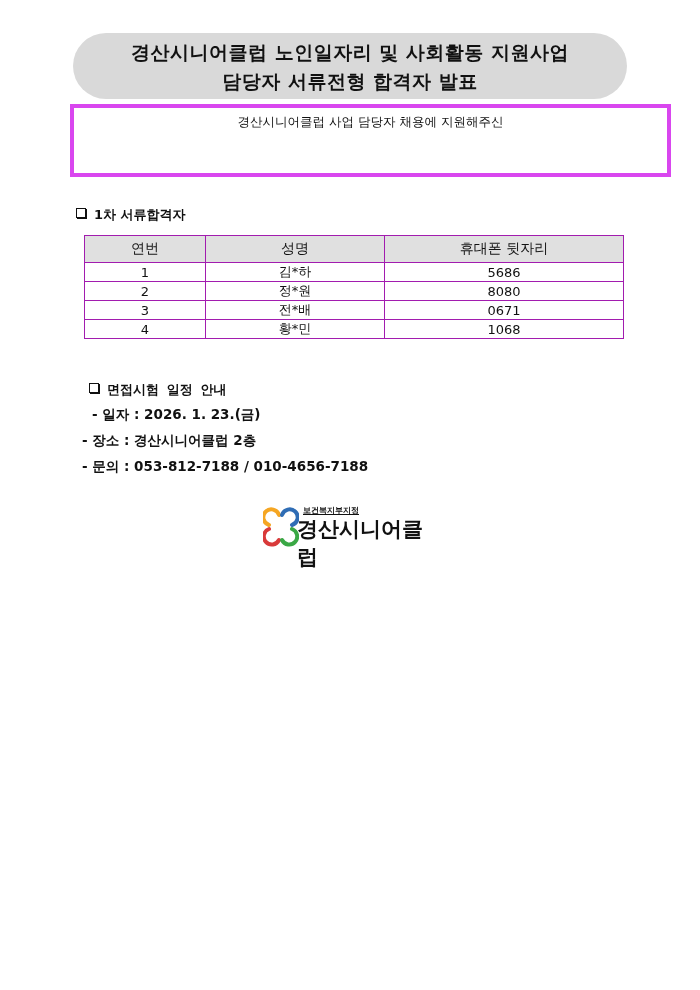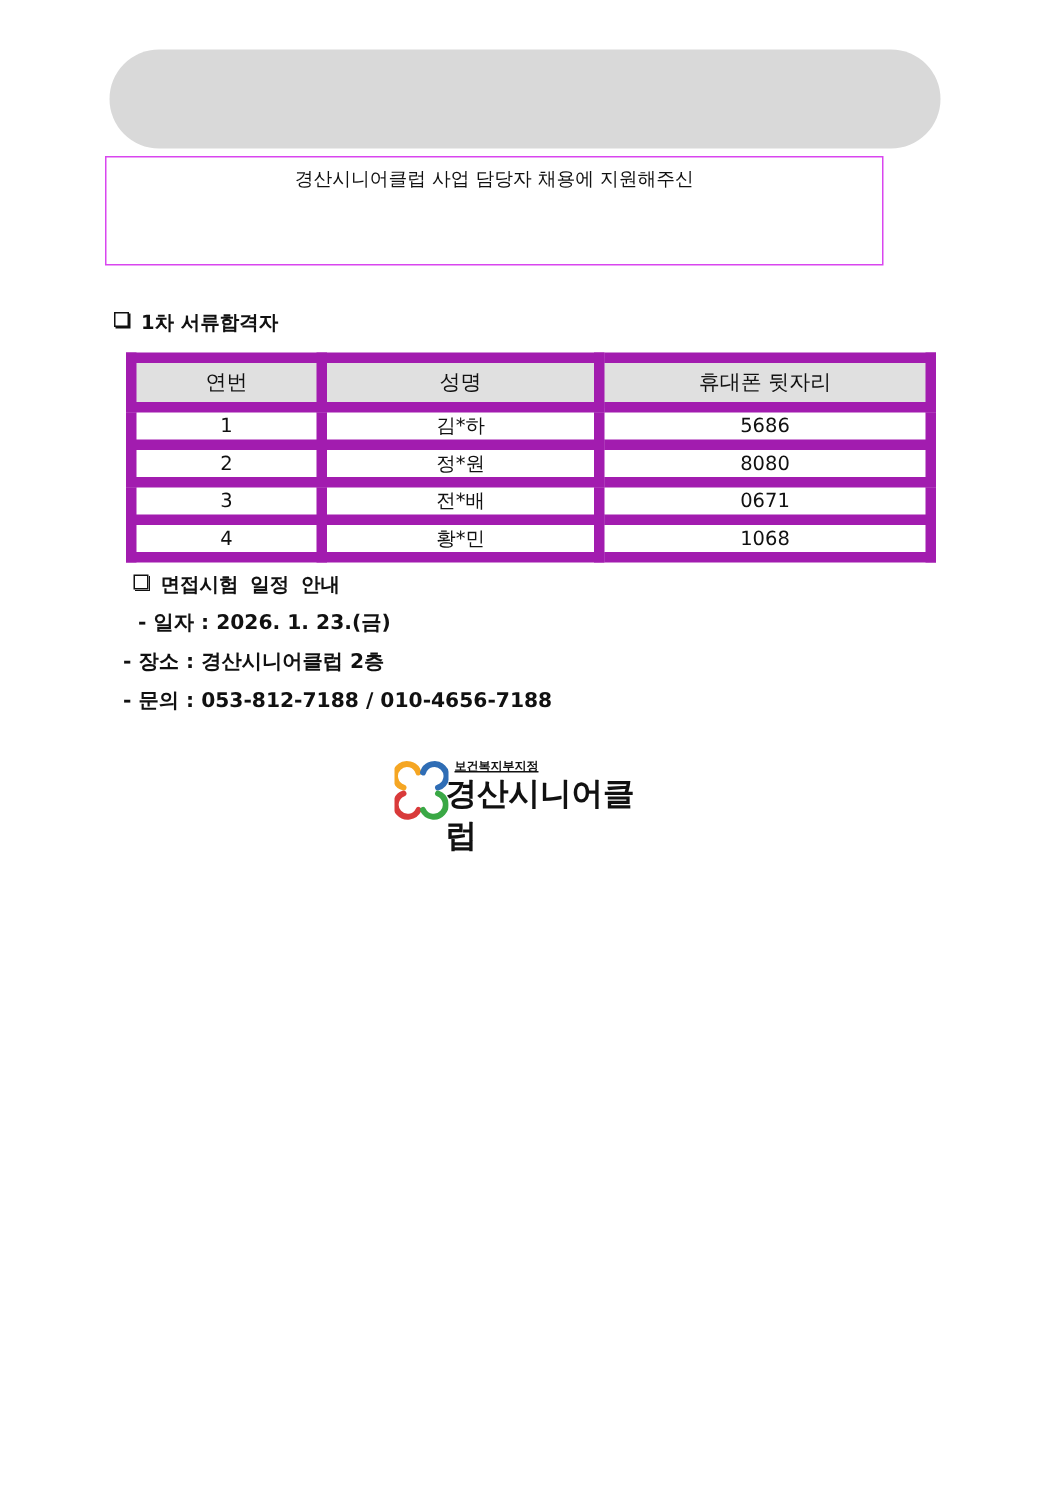--- a/index.html
+++ b/index.html
@@ -1,38 +1,40 @@
 <!DOCTYPE html>
 <html><head>
 <meta charset="utf-8">
 <style>
   html, body { margin:0; padding:0; background:#ffffff; }
   body { width:700px; height:990px; position:relative; font-family:"DejaVu Sans", sans-serif; color:#111; overflow:hidden; }
   .title-banner { position:absolute; left:73px; top:33px; width:554px; height:66px; background:#d9d9d9; border-radius:33px; text-align:center; }
   .title-banner .t { font-weight:bold; font-size:19px; line-height:29px; letter-spacing:0.5px; }
   .title-banner .t1 { padding-top:5px; }
-  .intro-box { position:absolute; left:70px; top:104px; width:519px; height:73px; border:1px solid #d946ef; box-sizing:border-box; text-align:center; }
+  .intro-box { position:absolute; left:70px; top:104px; width:601px; height:73px; border:4px solid #d946ef; box-sizing:border-box; text-align:center; }
   .intro-box div { font-size:12.5px; line-height:23px; }
   .intro-box .l1 { padding-top:2px; }
   .section-h { position:absolute; font-weight:bold; font-size:13px; }
   .sq { display:inline-block; width:8px; height:8px; border:1px solid #111; margin-right:8px; vertical-align:1px; box-shadow:1px 1px 0 #111; }
   table.result { position:absolute; left:84px; top:235px; width:540px; border-collapse:collapse; font-size:13px; }
-  table.result th, table.result td { border:7px solid #a21caf; text-align:center; padding:0; }
+  table.result th, table.result td { border:1px solid #a21caf; text-align:center; padding:0; }
   table.result th { background:#e0e0e0; font-weight:normal; height:26px; font-size:14px; }
   table.result td { height:18px; }
   .col1 { width:120px; } .col2 { width:178px; }
   .info { position:absolute; left:82px; font-weight:bold; font-size:13.5px; }
   .logo { position:absolute; left:263px; top:505px; width:180px; height:42px; }
   .logo .sub { position:absolute; left:40px; top:0px; font-size:8px; font-weight:bold;text-decoration:underline; }
   .logo .name { position:absolute; left:34px; top:10px; font-size:21px; font-weight:bold; }
 </style>
 </head>
 <body>
 
 <div class="title-banner">
+  <div class="t t1">경산시니어클럽 노인일자리 및 사회활동 지원사업</div>
+  <div class="t">담당자 서류전형 합격자 발표</div>
 </div>
 
 <div class="intro-box">
   <div class="l1">경산시니어클럽 사업 담당자 채용에 지원해주신</div>
 </div>
 
 <div class="section-h" style="left:76px; top:206px;">
   <span class="sq"></span><span>1차 서류합격자</span>
 </div>
 

